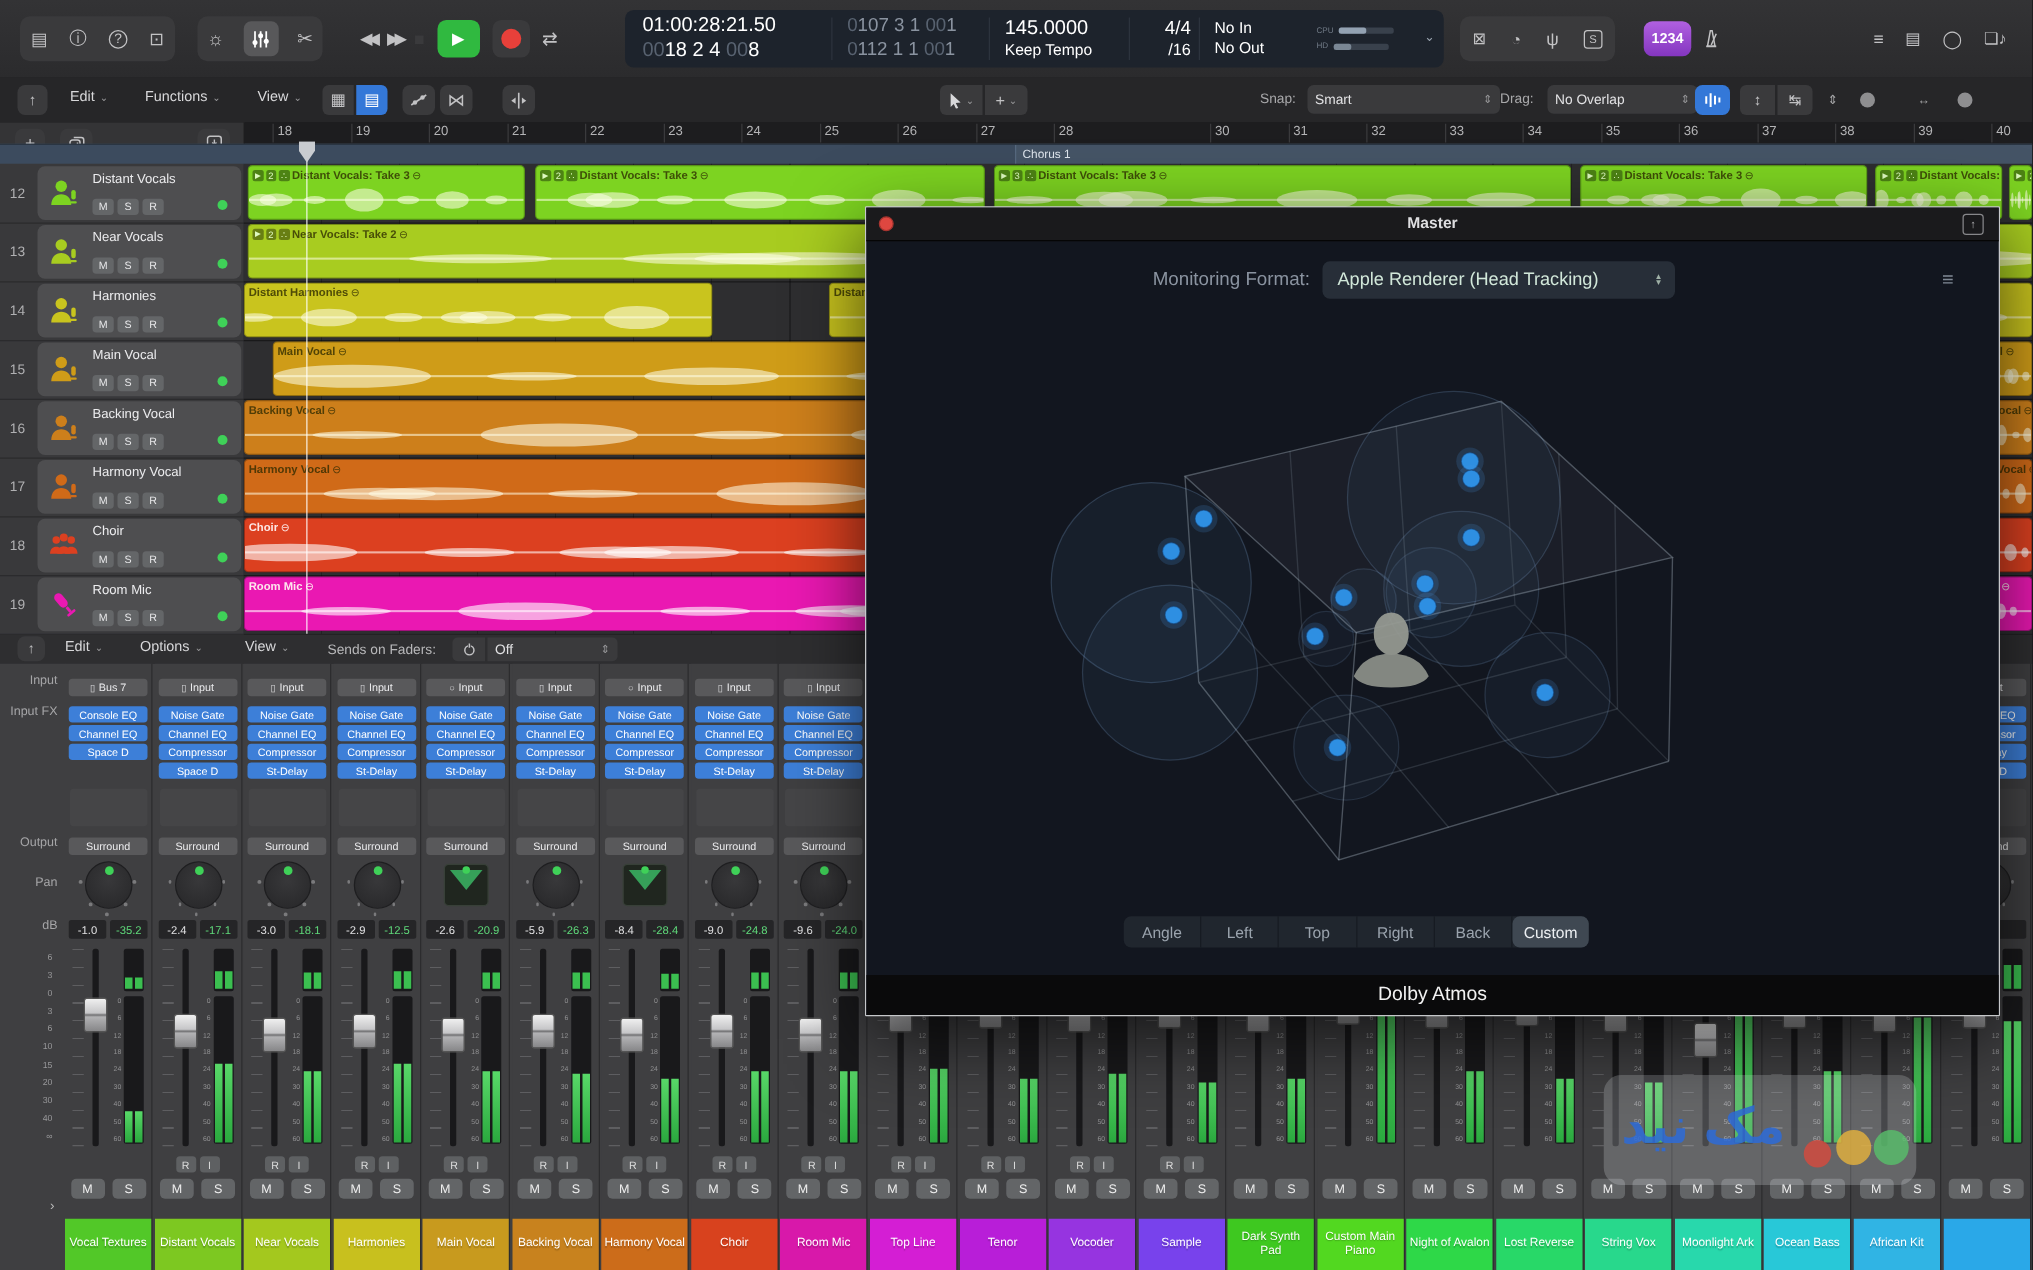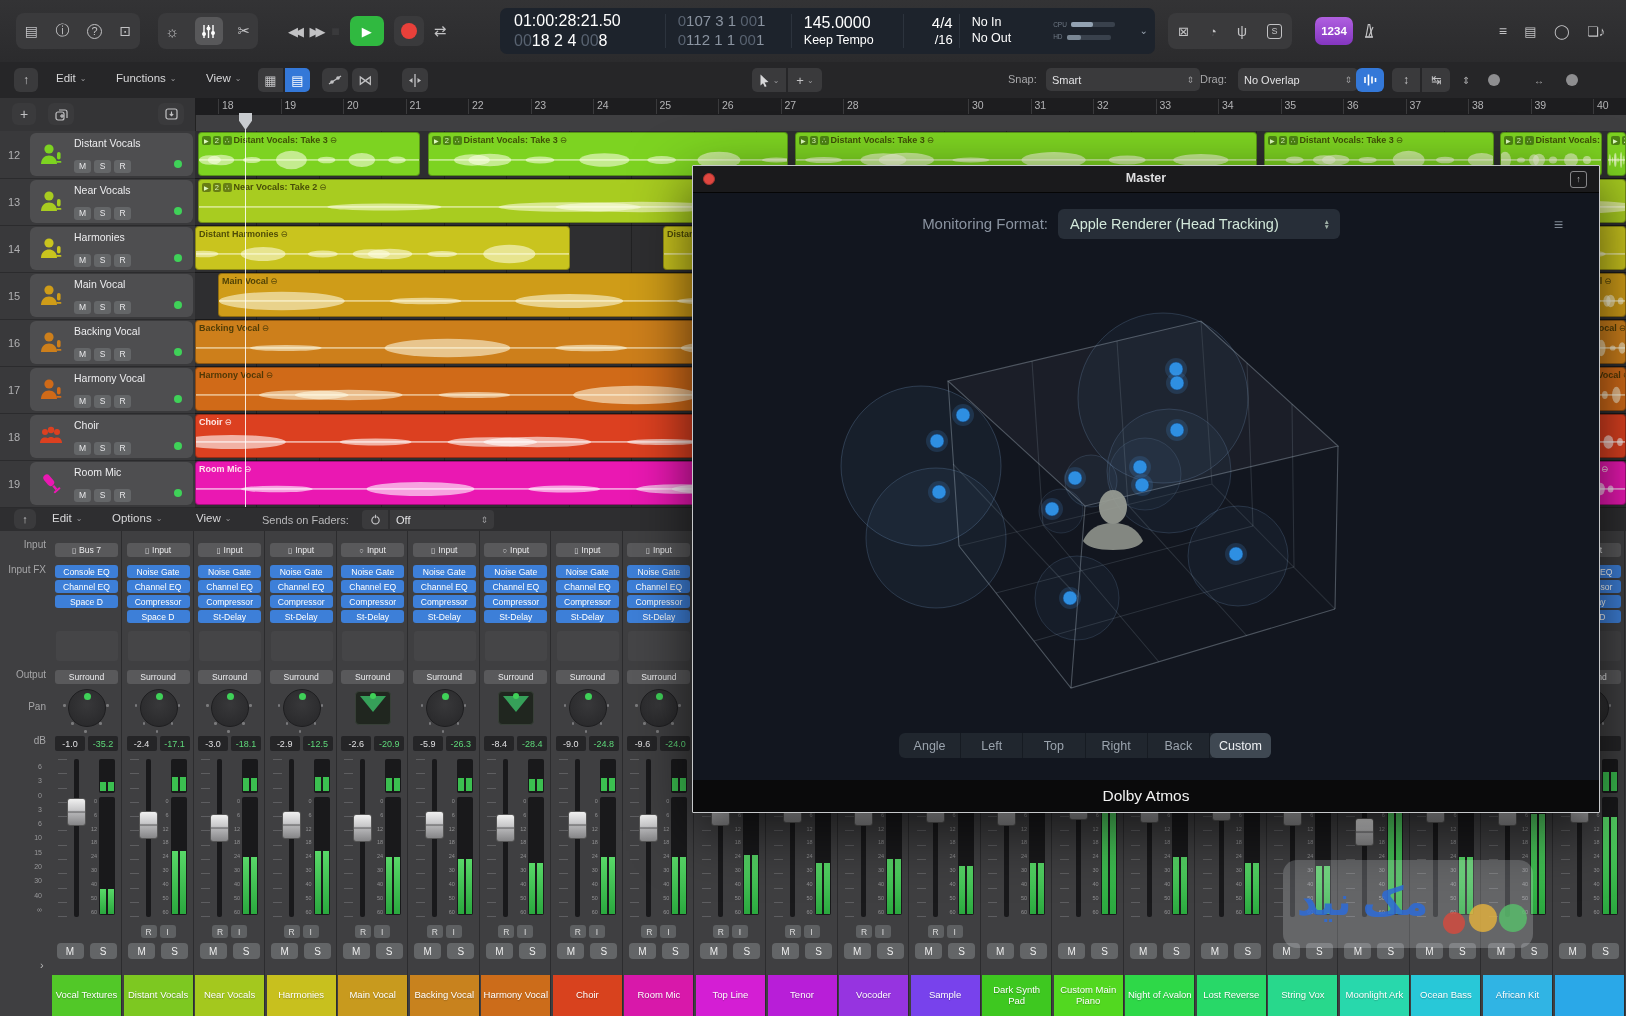--- a/index.html
+++ b/index.html
@@ -282,20 +282,24 @@
       <div style="position: absolute; left: 898px; top: 1px; width: 60px; height: 15px; border-left: 1px solid rgb(58, 58, 60); color: rgb(180, 180, 182); font-size: 10.5px; padding-left: 3px;">32</div>
       <div style="position: absolute; left: 960.5px; top: 1px; width: 60px; height: 15px; border-left: 1px solid rgb(58, 58, 60); color: rgb(180, 180, 182); font-size: 10.5px; padding-left: 3px;">33</div>
       <div style="position: absolute; left: 1023px; top: 1px; width: 60px; height: 15px; border-left: 1px solid rgb(58, 58, 60); color: rgb(180, 180, 182); font-size: 10.5px; padding-left: 3px;">34</div>
       <div style="position: absolute; left: 1085.5px; top: 1px; width: 60px; height: 15px; border-left: 1px solid rgb(58, 58, 60); color: rgb(180, 180, 182); font-size: 10.5px; padding-left: 3px;">35</div>
       <div style="position: absolute; left: 1148px; top: 1px; width: 60px; height: 15px; border-left: 1px solid rgb(58, 58, 60); color: rgb(180, 180, 182); font-size: 10.5px; padding-left: 3px;">36</div>
       <div style="position: absolute; left: 1210.5px; top: 1px; width: 60px; height: 15px; border-left: 1px solid rgb(58, 58, 60); color: rgb(180, 180, 182); font-size: 10.5px; padding-left: 3px;">37</div>
       <div style="position: absolute; left: 1273px; top: 1px; width: 60px; height: 15px; border-left: 1px solid rgb(58, 58, 60); color: rgb(180, 180, 182); font-size: 10.5px; padding-left: 3px;">38</div>
       <div style="position: absolute; left: 1335.5px; top: 1px; width: 60px; height: 15px; border-left: 1px solid rgb(58, 58, 60); color: rgb(180, 180, 182); font-size: 10.5px; padding-left: 3px;">39</div>
       <div style="position: absolute; left: 1398px; top: 1px; width: 60px; height: 15px; border-left: 1px solid rgb(58, 58, 60); color: rgb(180, 180, 182); font-size: 10.5px; padding-left: 3px;">40</div>
     </div>
+  <div id="cycle" class="a">
+    <span class="a" style="left:812px;top:0;width:814px;height:16px;background:rgba(255,255,255,0.05);border-left:1px solid #56687e;"></span>
+    <span class="a" style="left:818px;top:2px;color:#dde4ec;font-size:9.5px;"><span>Chorus 1</span></span>
+  </div>
   <div class="a" style="left:239px;top:113px;width:13px;height:17px;background:#c9ccd0;clip-path:polygon(0 0,100% 0,100% 45%,50% 100%,0 45%);z-index:6;"></div>
   <div class="a" style="left:245px;top:115px;width:1px;height:392px;background:rgba(255,255,255,0.85);z-index:5;"></div>
 
   <div id="theaders" class="a">
       <div style="position: absolute; left: 0px; top: 0px; width: 195px; height: 47px; border-bottom: 1px solid rgb(43, 43, 45);">
         <div style="position: absolute; left: 0px; top: 0px; width: 28px; height: 100%; display: flex; align-items: center; justify-content: center; color: rgb(176, 176, 178); font-size: 11px;">12</div>
         <div style="position: absolute; left: 30px; top: 2px; width: 163px; height: 43px; background: rgb(78, 78, 80); border-radius: 6px;">
           <div style="position: absolute; left: 8px; top: 8px; width: 28px; height: 28px;"><svg viewBox="0 0 26 26" width="26" height="26">
               <g fill="#7dd321">
                 <circle cx="11" cy="8" r="4.6"></circle>

